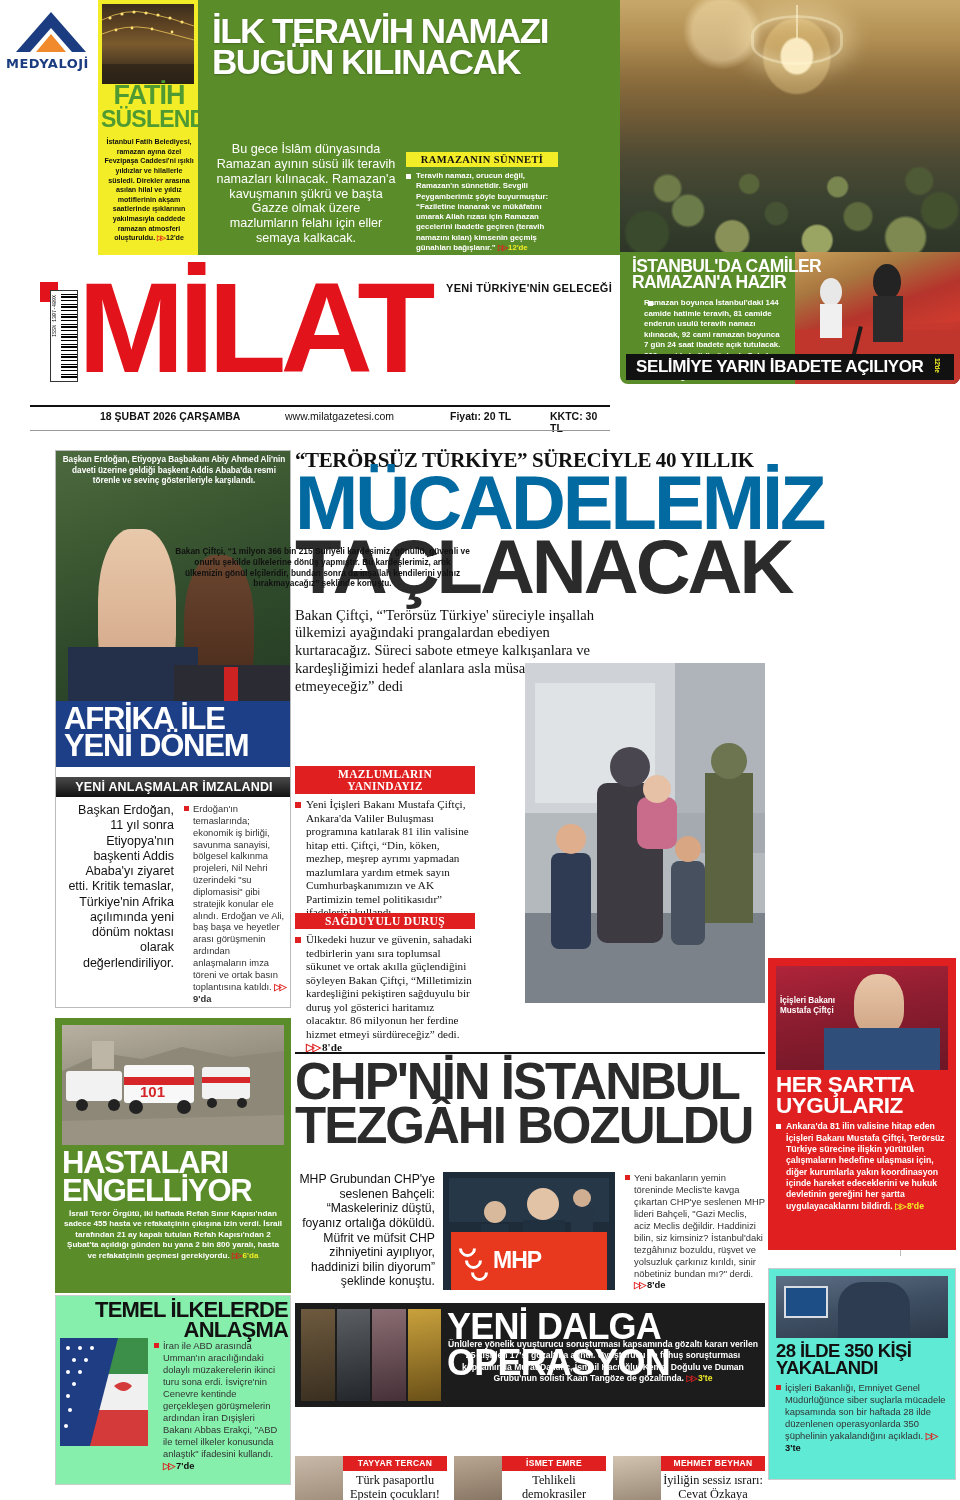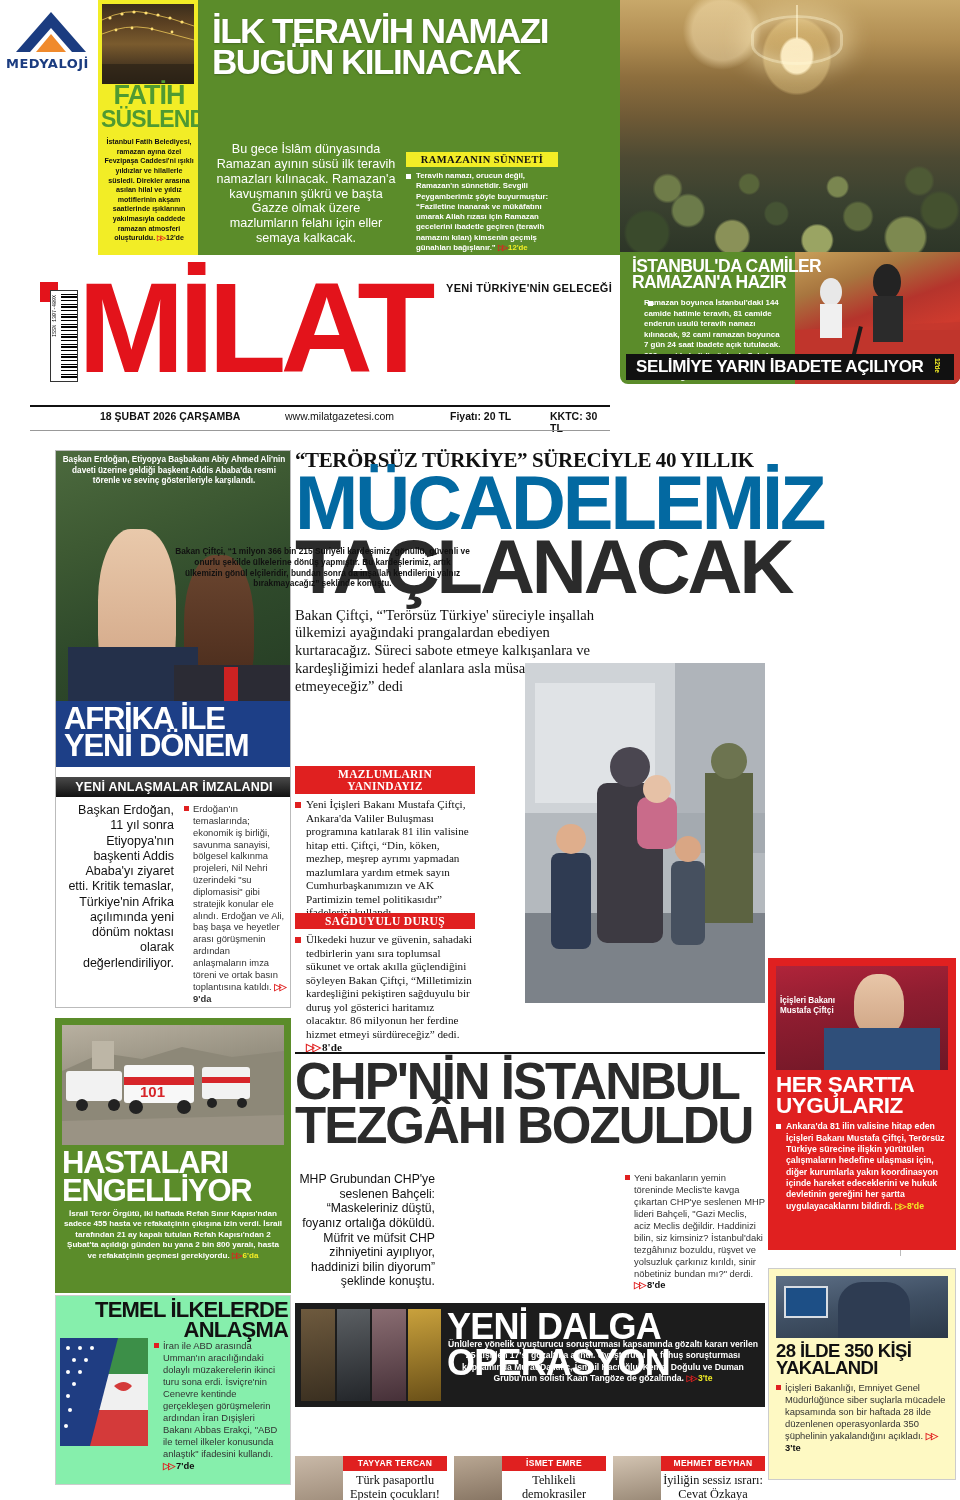--- a/index.html
+++ b/index.html
@@ -229,21 +229,21 @@
   .cf-suit { position:absolute; left:48px; top:62px; width:116px; height:46px; background:#2f4f7a; }
   .cf-cap { position:absolute; left:4px; top:30px; width:66px; font-size:8.2px; line-height:1.24;
             font-weight:bold; color:#fff; }
   .ciftci-h1 { margin-top:5px; font-size:22.5px; line-height:0.92; font-weight:bold; color:#fff;
                letter-spacing:-0.5px; }
   .ciftci-body { margin-top:5px; font-size:8.7px; line-height:1.3; font-weight:bold; color:#fff;
                  padding-left:10px; position:relative; }
   .ciftci-body .sq { background:#fff; left:0; top:3px; }
   .ciftci-body .pg { color:#f2ed26; }
 
-  .yakalandi-card { position:absolute; left:768px; top:1268px; width:188px; height:212px; background:#fef9c3;
+  .yakalandi-card { position:absolute; left:768px; top:1268px; width:188px; height:212px; background:#5eead4;
                     border:1px solid #ccc; padding:7px; }
   .yk-photo { width:172px; height:62px; position:relative; overflow:hidden;
               background:linear-gradient(170deg,#5d6f86 0%,#3f4f63 50%,#2c3949 100%); }
   .yk-screen { position:absolute; left:8px; top:10px; width:44px; height:32px; background:#1d4f86;
                border:2px solid #d8dde3; }
   .yk-person { position:absolute; left:62px; top:6px; width:72px; height:56px; background:#2e3c52;
                border-radius:24px 24px 0 0; }
   .yk-h1 { margin-top:4px; font-size:18.5px; line-height:0.94; font-weight:bold; color:#111;
            letter-spacing:-0.6px; }
   .yk-body { margin-top:5px; font-size:9.4px; line-height:1.28; color:#333; padding-left:9px;
@@ -499,20 +499,40 @@
     </div>
   </div>
 
   <div class="photo-cap">Bakan Çiftçi, “1 milyon 366 bin 215 Suriyeli kardeşimiz, gönüllü, güvenli ve onurlu şekilde ülkelerine dönüş yapmıştır. Bu kardeşlerimiz, artık ülkemizin gönül elçileridir, bundan sonra da inşallah kendilerini yalnız bırakmayacağız” şeklinde konuştu.</div>
 
   <div class="divider"></div>
 
   <div class="chp1">CHP'NİN İSTANBUL</div>
   <div class="chp2">TEZGÂHI BOZULDU</div>
   <div class="chp-left">MHP Grubundan CHP'ye seslenen Bahçeli: “Maskeleriniz düştü, foyanız ortalığa döküldü. Müfrit ve müfsit CHP zihniyetini ayıplıyor, haddinizi bilin diyorum” şeklinde konuştu.</div>
+  <div class="mhp-photo">
+    <svg viewBox="0 0 172 118" style="width:172px;height:118px;position:absolute;left:0;top:0;">
+      <rect x="0" y="0" width="172" height="118" fill="#1e2c3a"></rect>
+      <rect x="6" y="6" width="160" height="44" fill="#2a3c4e" opacity=".7"></rect>
+      <circle cx="100" cy="32" r="16" fill="#e3c3a6"></circle>
+      <rect x="80" y="48" width="42" height="26" fill="#20303f"></rect>
+      <circle cx="52" cy="40" r="11" fill="#d9b99c"></circle>
+      <rect x="38" y="52" width="28" height="20" fill="#22313f"></rect>
+      <rect x="128" y="34" width="22" height="34" fill="#263647"></rect>
+      <circle cx="139" cy="26" r="9" fill="#cfae92"></circle>
+    </svg>
+    <div class="mhp-podium">
+      <div class="mhp-crescents">
+        <span class="cres" style="left:0;top:0;transform:rotate(-45deg)"></span>
+        <span class="cres" style="left:6px;top:12px;transform:rotate(-45deg)"></span>
+        <span class="cres" style="left:12px;top:24px;transform:rotate(-45deg)"></span>
+      </div>
+      <div class="mhp-label">MHP</div>
+    </div>
+  </div>
   <div class="chp-right">
     <span class="sq"></span><span>Yeni bakanların yemin töreninde Meclis'te kavga çıkartan CHP'ye seslenen MHP lideri Bahçeli, "Gazi Meclis, aciz Meclis değildir. Haddinizi bilin, siz kimsiniz? İstanbul'daki tezgâhınız bozuldu, rüşvet ve yolsuzluk çarkınız kırıldı, sinir nöbetiniz bundan mı?" derdi.</span>
     <span class="arr">▷▷</span>
     <span style="font-weight:bold;color:#111">8'de</span>
   </div>
 
   <div class="dalga">
     <div class="dalga-photos">
       <div class="dp" style="background:linear-gradient(170deg,#6e5a3e,#3a2f20);"></div>
       <div class="dp" style="background:linear-gradient(170deg,#5b5f63,#23262a);"></div>

